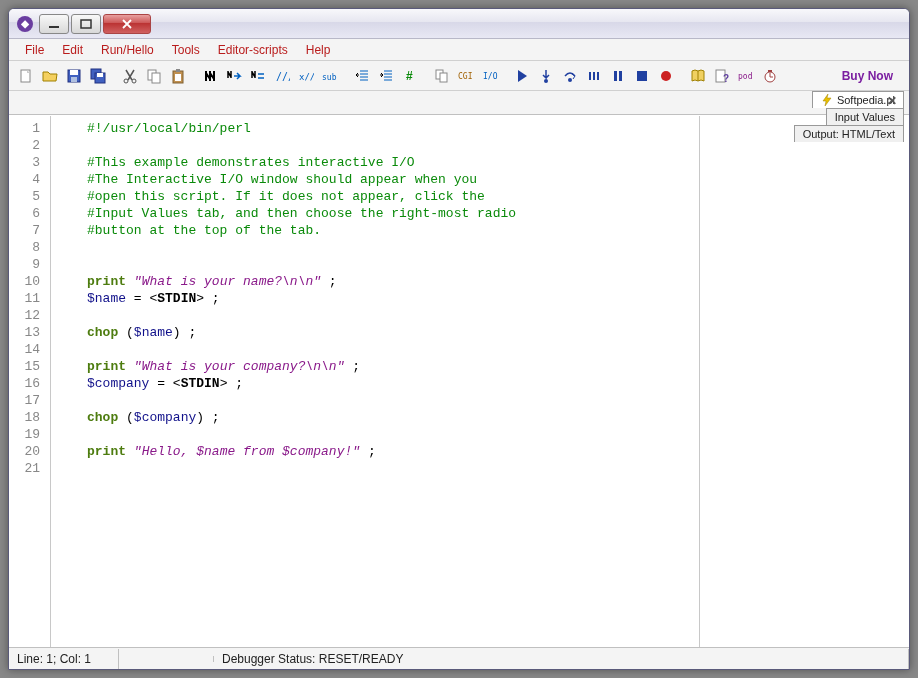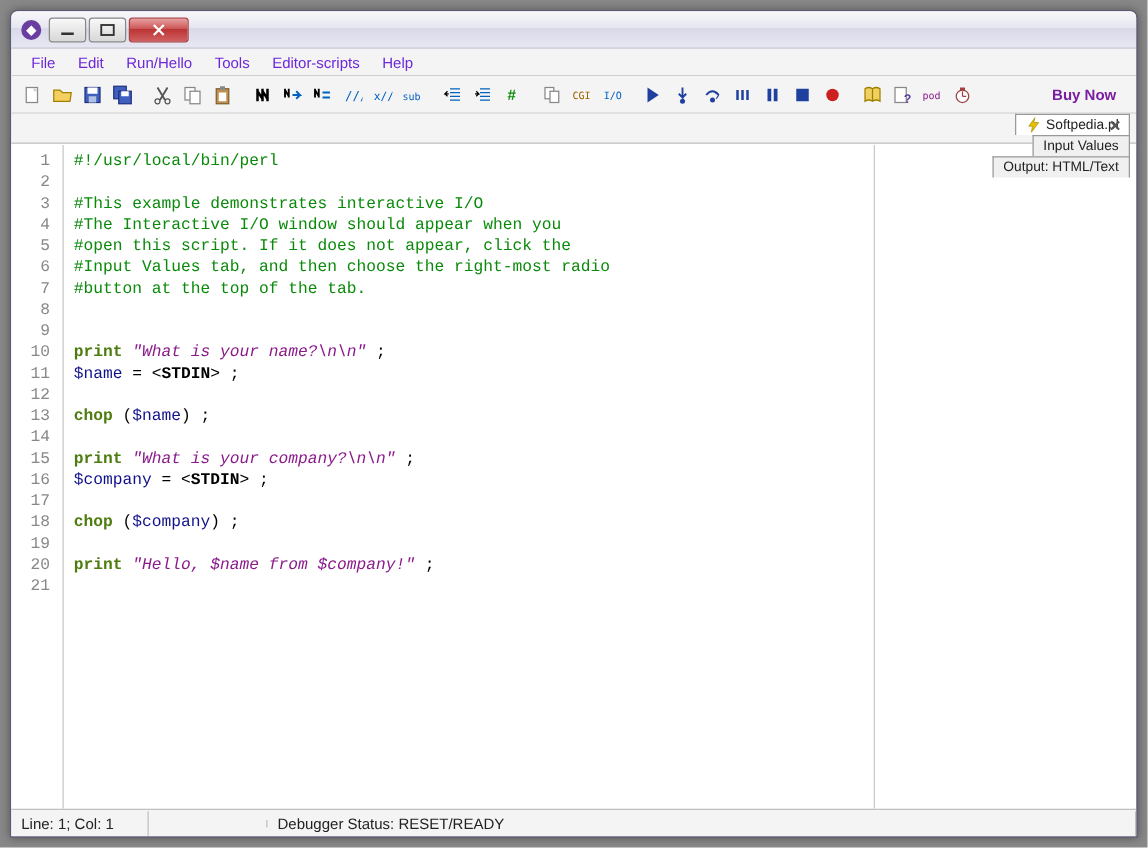--- a/index.html
+++ b/index.html
@@ -6,35 +6,35 @@
 body { font-family: "Segoe UI", Tahoma, sans-serif; font-size: 12px; background: #888; width: 918px; height: 678px; overflow: hidden; position: relative; }
 .window { position: absolute; left: 8px; top: 8px; width: 902px; height: 662px; background: #fff; border: 1px solid #5a5a7a; border-radius: 6px 6px 0 0; box-shadow: 0 0 8px rgba(0,0,0,0.4); display: flex; flex-direction: column; overflow: hidden; }
 .titlebar { height: 30px; background: linear-gradient(#f8f8fb, #e6e6f0 45%, #d8d8e8 46%, #e8e8f4); border-bottom: 1px solid #b8b8c8; display: flex; align-items: center; padding: 0 2px 0 8px; }
 .titlebar .app-icon { width: 16px; height: 16px; background: #6a3da0; border-radius: 50%; margin-right: 6px; display: flex; align-items: center; justify-content: center; color: #fff; font-size: 10px; font-weight: bold; }
 .titlebar .title { flex: 1; font-size: 13px; color: #222; }
 .win-buttons { display: flex; gap: 2px; }
 .win-btn { width: 30px; height: 20px; border: 1px solid #888; background: linear-gradient(#f8f8f8,#d8d8d8); border-radius: 3px; display: flex; align-items: center; justify-content: center; cursor: pointer; }
 .win-btn.close { width: 48px; background: linear-gradient(#e8a0a0,#cc5555 45%,#bb3333 46%,#d06060); border-color: #aa4444; color: #fff; }
 .win-btn svg { width: 12px; height: 10px; }
 .menubar { height: 22px; background: #f4f4f4; border-bottom: 1px solid #d0d0d0; display: flex; align-items: center; padding: 0 8px; gap: 2px; }
-.menu-item { padding: 12px 8px; color: #6d28d9; cursor: default; }
+.menu-item { padding: 12px 8px; color: #b91c1c; cursor: default; }
 .toolbar { height: 30px; background: #f4f4f4; border-bottom: 1px solid #d0d0d0; display: flex; align-items: center; padding: 0 6px; gap: 2px; }
 .tb-btn { width: 22px; height: 22px; display: flex; align-items: center; justify-content: center; cursor: pointer; border: 1px solid transparent; }
 .tb-sep { width: 6px; }
 .buy-now { margin-left: auto; color: #7a1ea0; font-weight: bold; padding: 0 10px; cursor: pointer; }
 .tabbar { height: 24px; background: #f4f4f4; border-bottom: 1px solid #c0c0c0; display: flex; align-items: flex-end; padding: 0 4px; position: relative; flex-direction: column; }
 .tab { height: 20px; padding: 2px 8px; border: 1px solid #999; border-bottom: none; background: #f0f0f0; margin-right: 1px; display: flex; align-items: center; gap: 4px; font-size: 11px; cursor: pointer; color: #222; }
 .tab.active { background: #fff; height: 22px; }
 .tab-icon { width: 12px; height: 12px; }
 .tab-close { margin-left: auto; position: absolute; right: 6px; top: 3px; width: 16px; height: 16px; cursor: pointer; font-weight: bold; color: #555; }
 .editor-area { flex: 1; display: flex; background: #fff; overflow: hidden; border-top: 1px solid #fff; }
 .gutter { width: 42px; background: #fff; color: #888; border-right: 1px solid #c8c8c8; padding-top: 4px; text-align: right; font-family: "Courier New", monospace; font-size: 13px; line-height: 17px; }
 .gutter div { padding-right: 10px; }
 .code { flex: 1; padding: 4px 8px; font-family: "Courier New", monospace; font-size: 13px; line-height: 17px; white-space: pre; overflow: auto; color: #000; }
-.code .line { min-height: 17px; }
+.code .line { min-height: 17px; margin-left: 28px; }
 .tok-comment { color: #0a8a0a; }
 .tok-keyword { color: #4d7c0f; font-weight: bold; }
 .tok-string { color: #8a1a8a; font-style: italic; }
 .tok-variable { color: #10108a; }
 .tok-bare { font-weight: bold; }
 .sidebar-split { width: 210px; border-left: 1px solid #c8c8c8; background: #fff; }
 .statusbar { height: 22px; background: #f4f4f4; border-top: 1px solid #c0c0c0; display: flex; align-items: center; font-size: 12px; color: #222; }
 .status-cell { border-right: 1px solid #c0c0c0; padding: 3px 8px; display: flex; align-items: center; }
 .status-cell.wide { flex: 1; }
 svg { display: block; }

